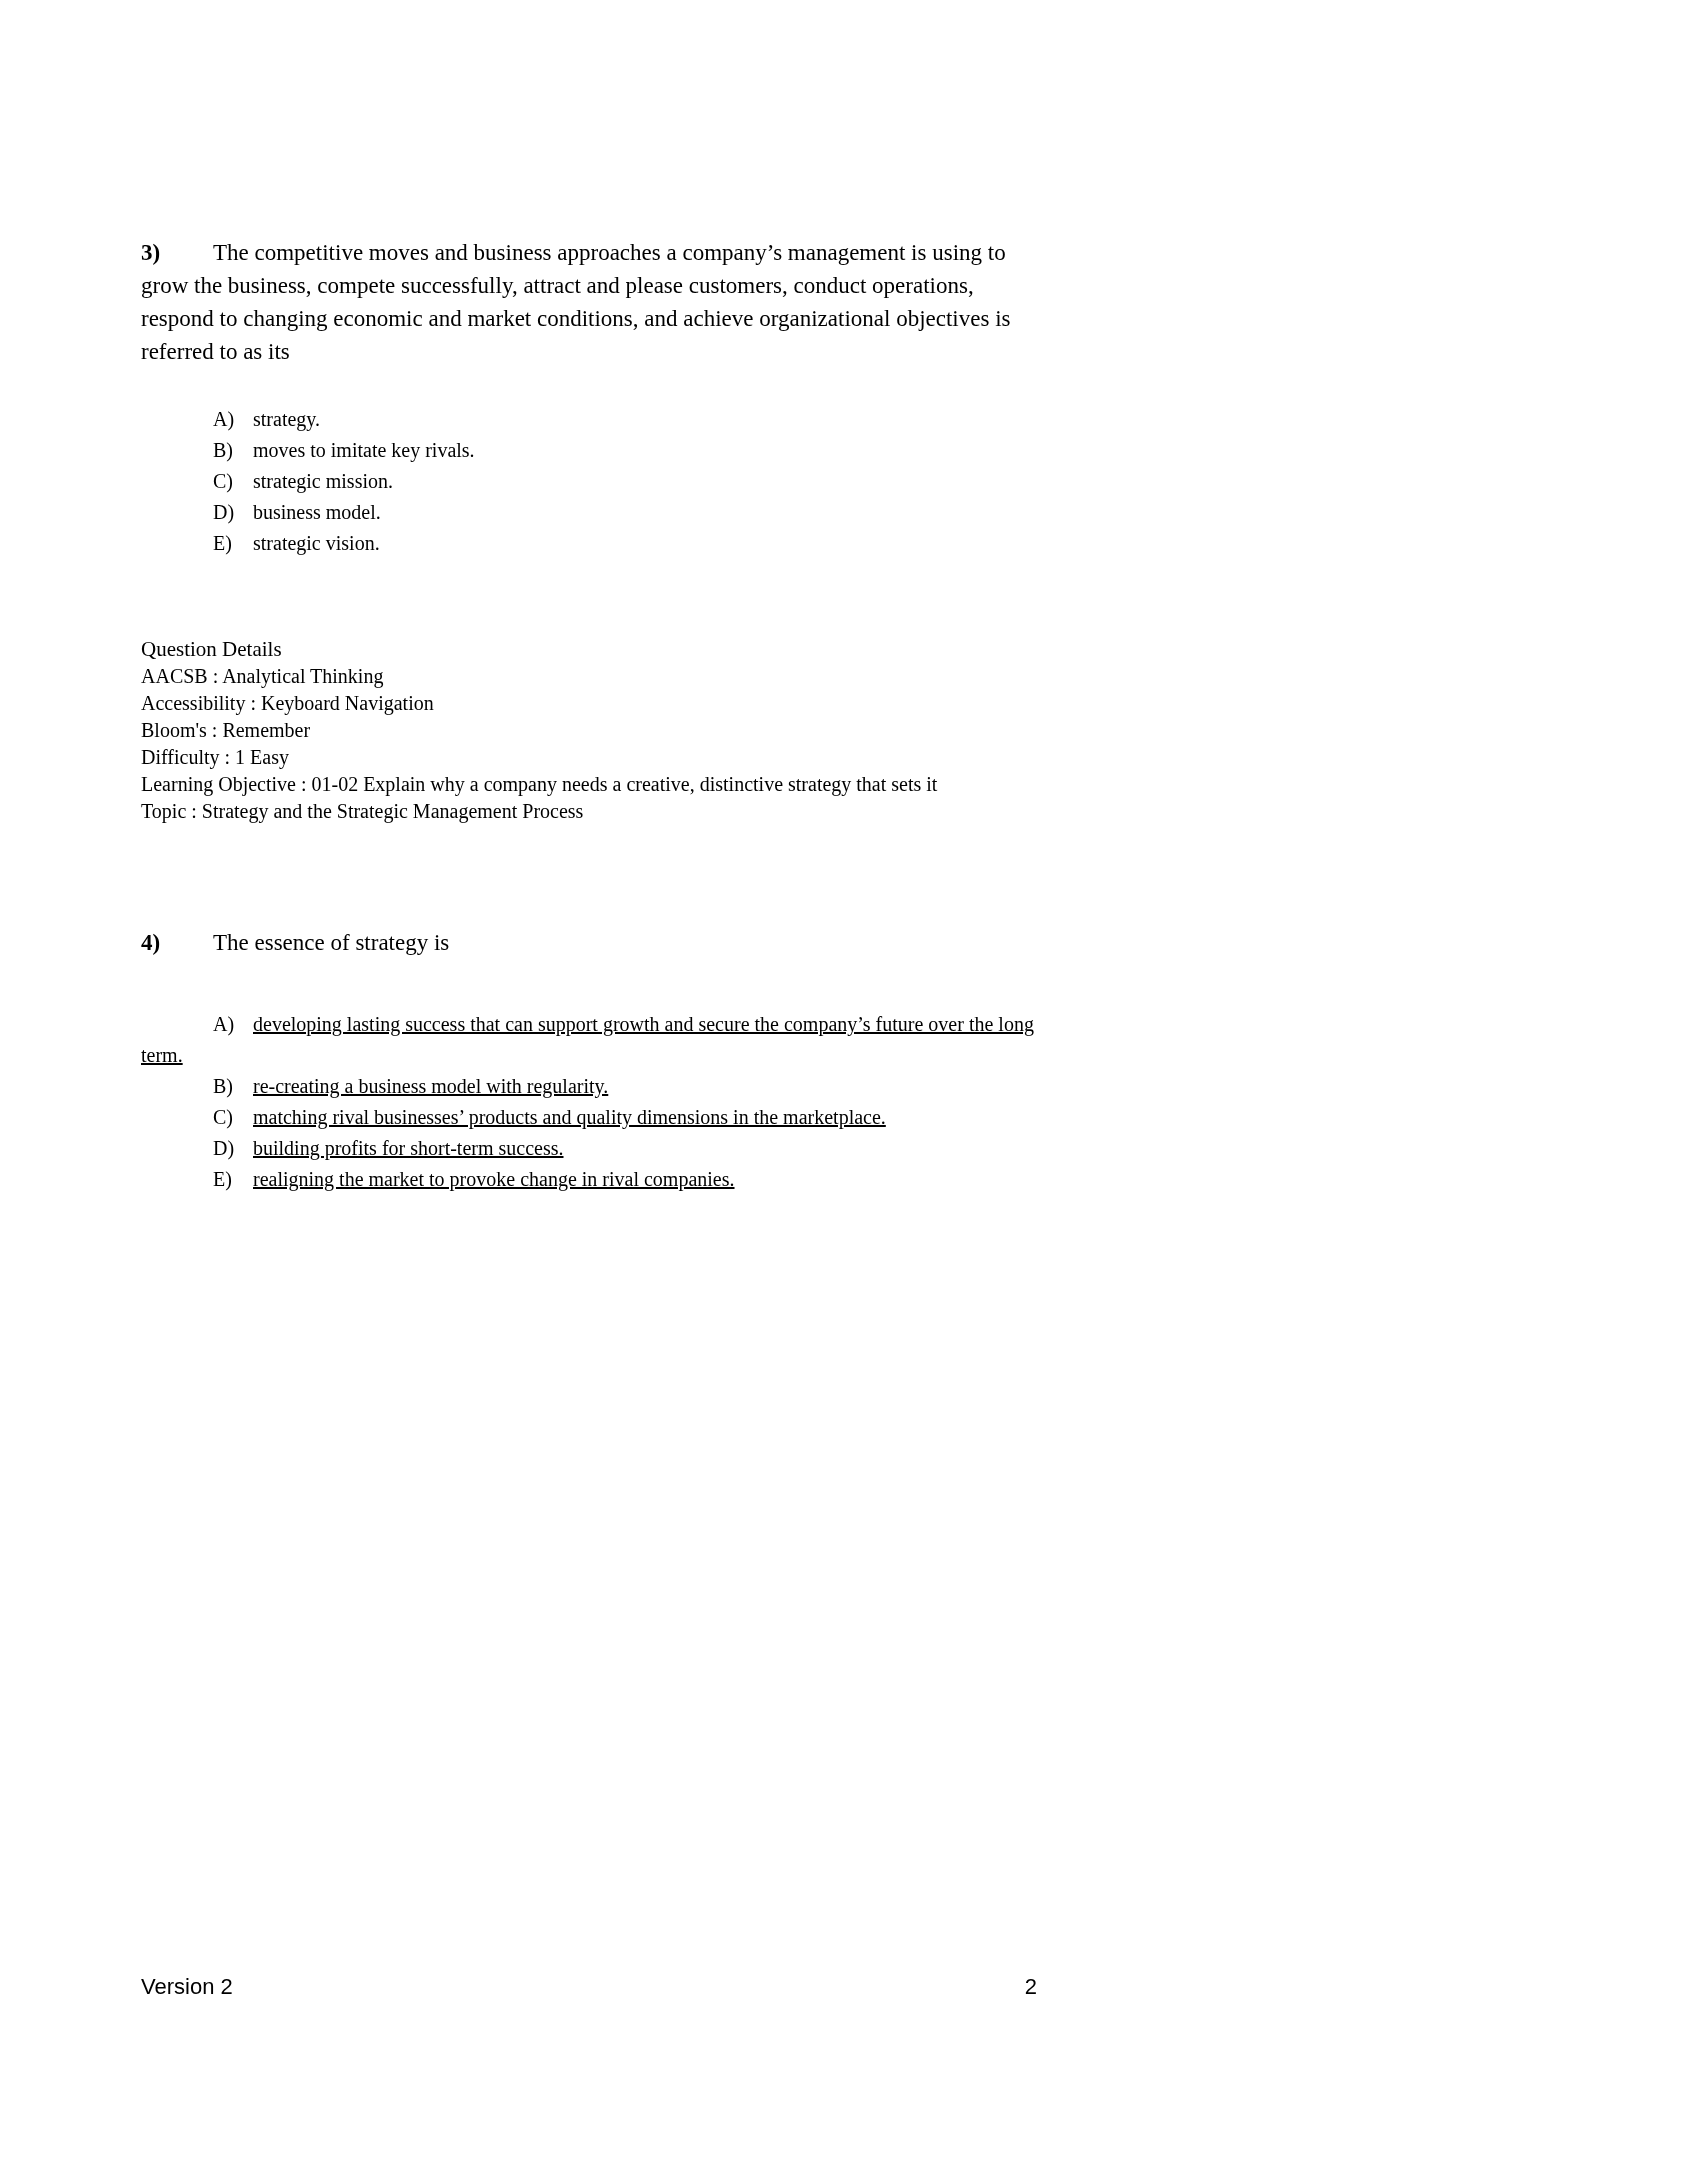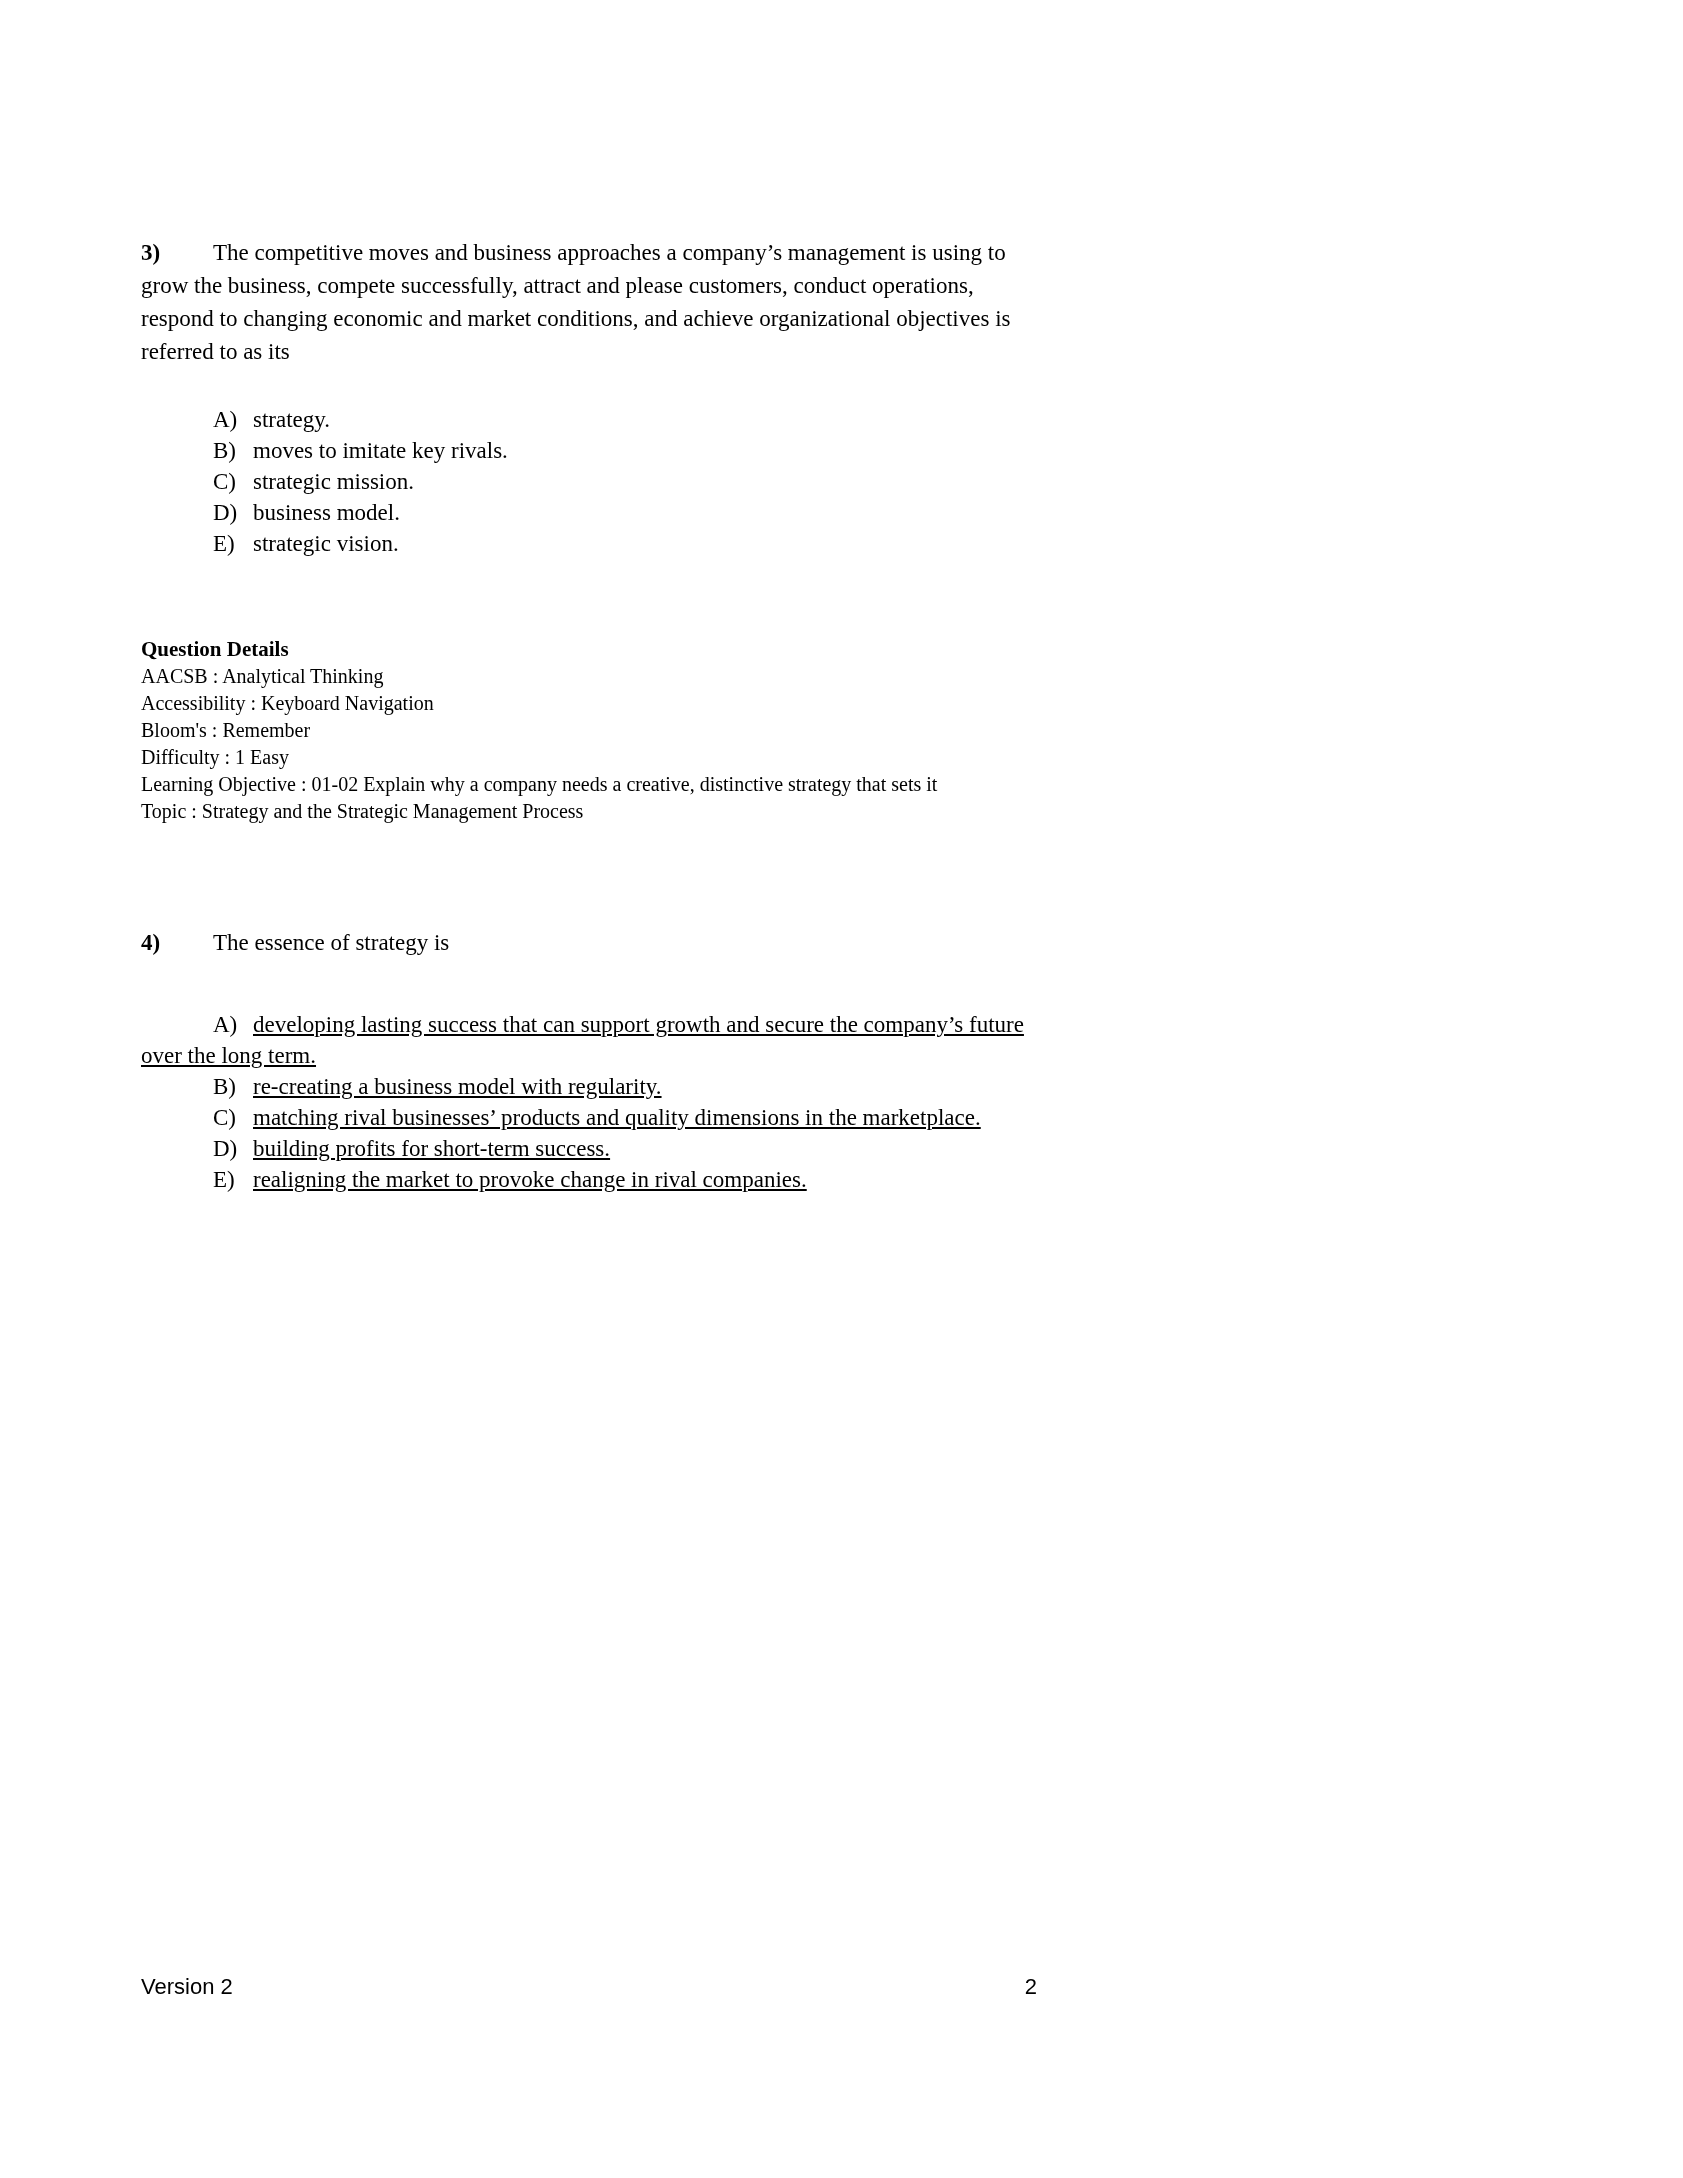--- a/index.html
+++ b/index.html
@@ -32,35 +32,35 @@
     display: inline-block;
     width: 72px;
     text-indent: 0;
   }
   .options {
     margin: 0;
     margin-top: 36px;
     padding: 0;
   }
   .option {
-    font-size: 23px;
+    font-size: 20px;
     line-height: 31px;
     margin: 0;
     text-indent: 72px;
   }
   .letter {
     display: inline-block;
     width: 40px;
     text-indent: 0;
   }
   .details {
     margin-top: 77px;
   }
   .details-heading {
-    font-weight: bold;
+    font-weight: normal;
     font-size: 21px;
     line-height: 27px;
   }
   .detail-row {
     font-size: 20px;
     line-height: 27px;
   }
   .question-4 {
     margin-top: 101px;
   }

